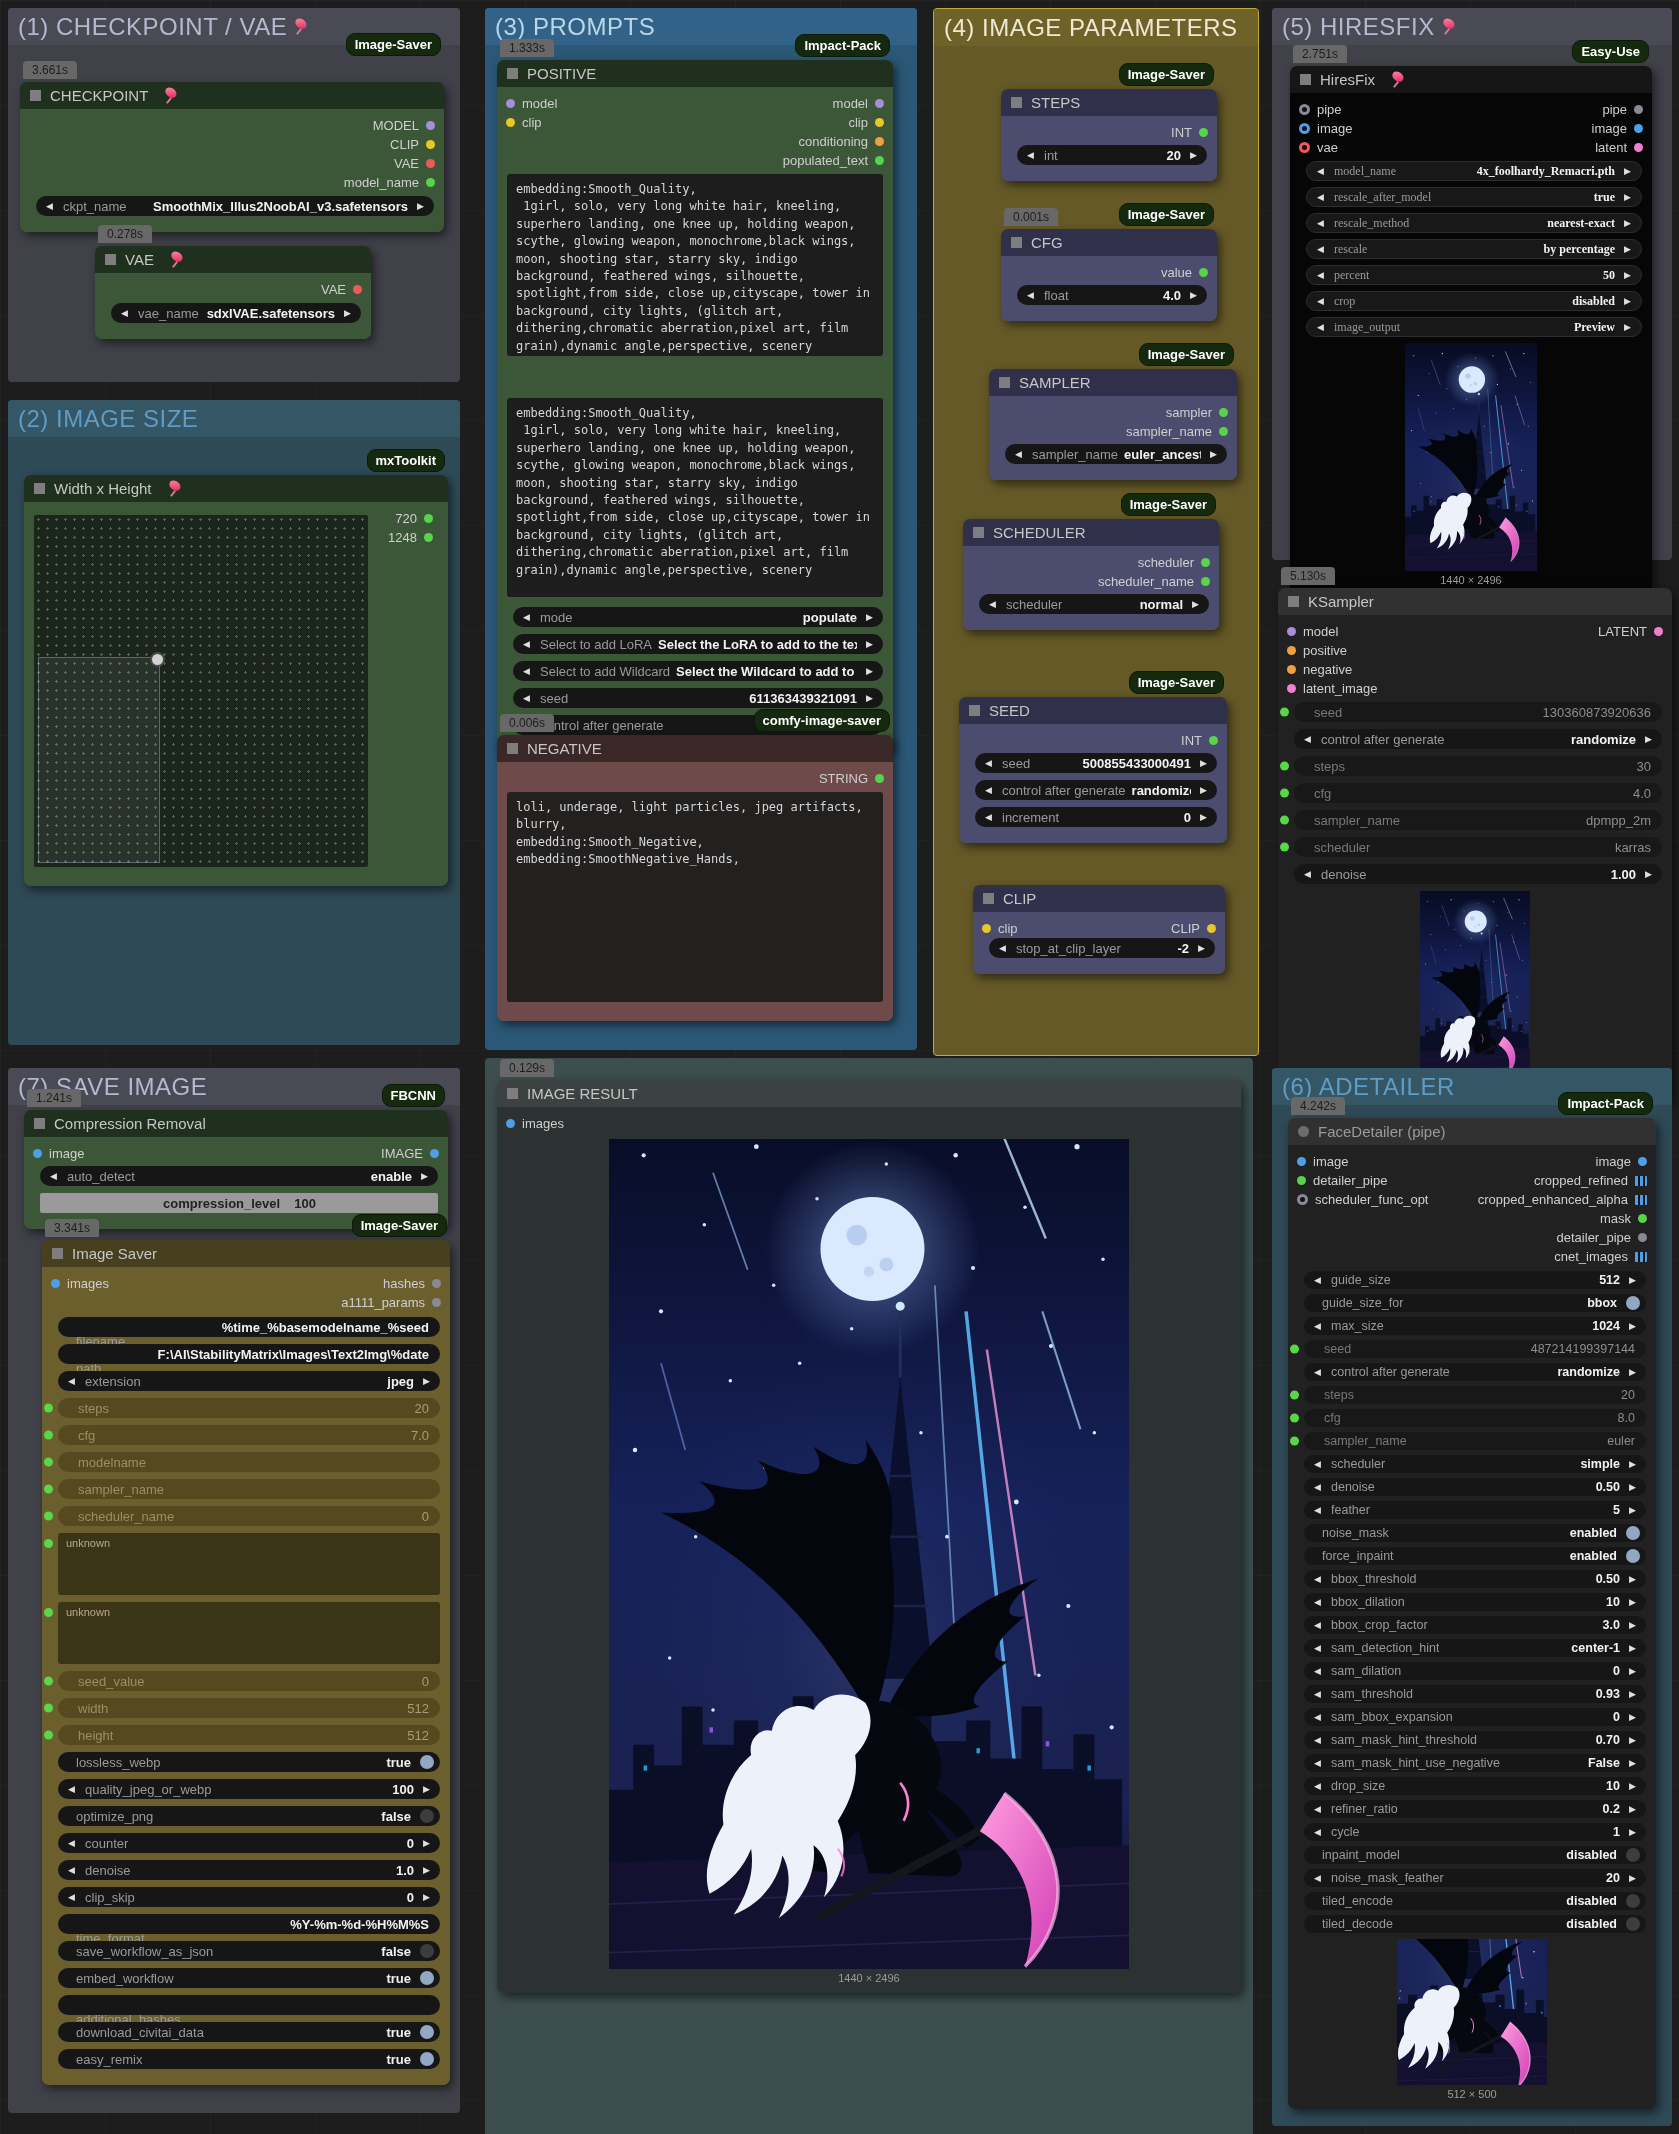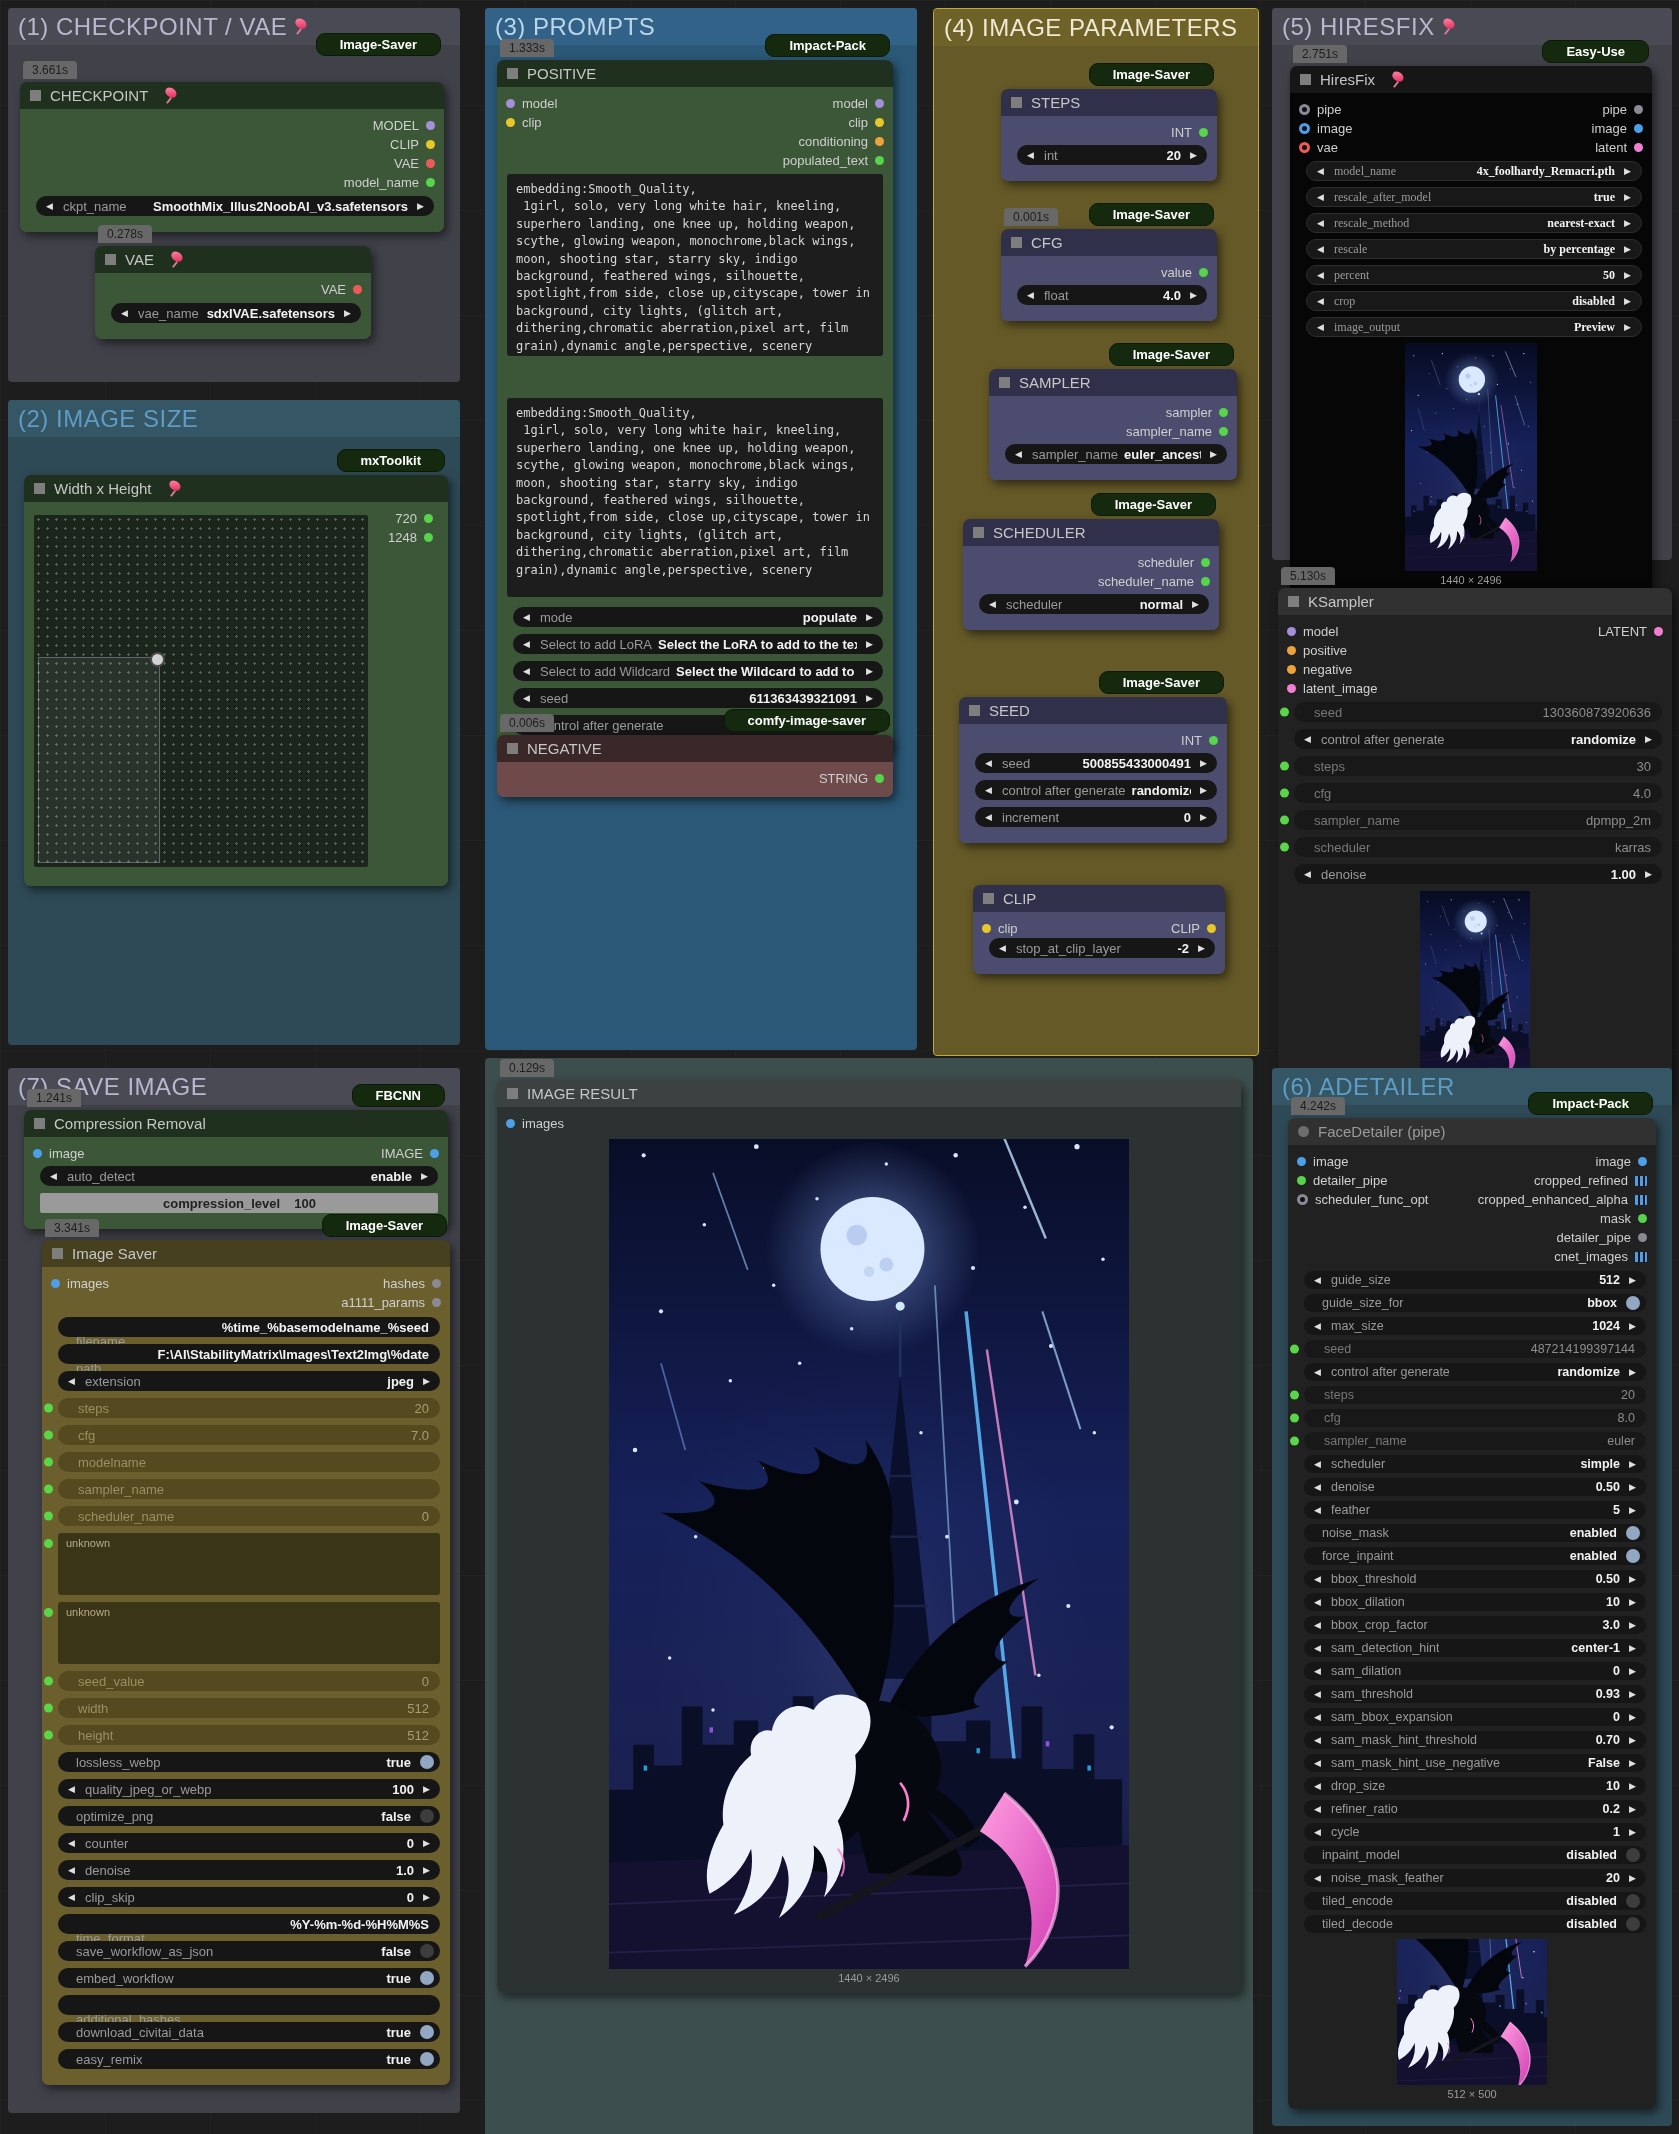--- a/index.html
+++ b/index.html
@@ -27,21 +27,21 @@
   .n-maroon .nhead{background:#3a2727;} .n-maroon .nbody{background:#6f4a4a;}
   .n-purple .nhead{background:#30304b;} .n-purple .nbody{background:#4c4c6e;}
   .n-black  .nhead{background:#161616;} .n-black  .nbody{background:#060606;}
   .n-dark   .nhead{background:#313131;} .n-dark   .nbody{background:#212121;}
   .n-olive  .nhead{background:#46401f;} .n-olive  .nbody{background:#6b5f2e;}
   .n-gray2  .nhead{background:#3b4241;} .n-gray2  .nbody{background:#2b3231;}
   
   .tbadge{position:absolute;top:-21px;left:3px;background:#686868;color:#1e1e1e;font-size:12px;
     padding:2px 9px;border-radius:4px 4px 0 0;text-align:right;}
   .vbadge{position:absolute;top:-26px;right:3px;background:#15290f;color:#fff;font-weight:bold;
-    font-size:13px;padding:3px 23px;border-radius:9px;border:1px solid #0b1a07;}
+    font-size:13px;padding:3px 8px;border-radius:9px;border:1px solid #0b1a07;}
   
   .pin{position:relative;width:17px;height:17px;display:inline-block;margin-left:6px;flex:none;}
   .pin::before{content:"";position:absolute;left:2px;top:1px;width:12px;height:9px;border-radius:50% 50% 45% 45%;
     background:linear-gradient(135deg,#ff8fae,#e02257);transform:rotate(38deg);}
   .pin::after{content:"";position:absolute;left:5px;top:10px;width:2px;height:7px;background:#d87f92;transform:rotate(38deg);}
   
   .prow{display:flex;justify-content:space-between;align-items:center;height:19px;padding:0 9px;color:#cfcfcf;}
   .pside{display:flex;align-items:center;gap:7px;min-width:0;}
   .plabel{white-space:nowrap;}
   .pdot{--c:#8a8a95;width:9px;height:9px;border-radius:50%;background:var(--c);flex:none;display:inline-block;}
@@ -452,20 +452,22 @@
     <span class="pside l">
                 <i class="pdot off"></i>
                 <span class="plabel"></span>
               </span>
     <span class="pside r">
                 <span class="plabel">STRING</span>
                 <i class="pdot green"></i>
               </span>
   </div>
           </div>
+        <div class="ta" style="height:196px;background:#232020">loli, underage, light particles, jpeg artifacts, blurry,
+embedding:Smooth_Negative, embedding:SmoothNegative_Hands,</div>
       </div>
     </div>
   </div>
 
   <div class="group g-olive" style="left:933px;top:8px;width:324px;height:1046px">
     <div class="ghead">
         <span>(4) IMAGE PARAMETERS</span>
       </div>
     <div class="node n-purple" style="left:67px;top:80px;width:216px">
       <div class="vbadge">Image-Saver</div>

